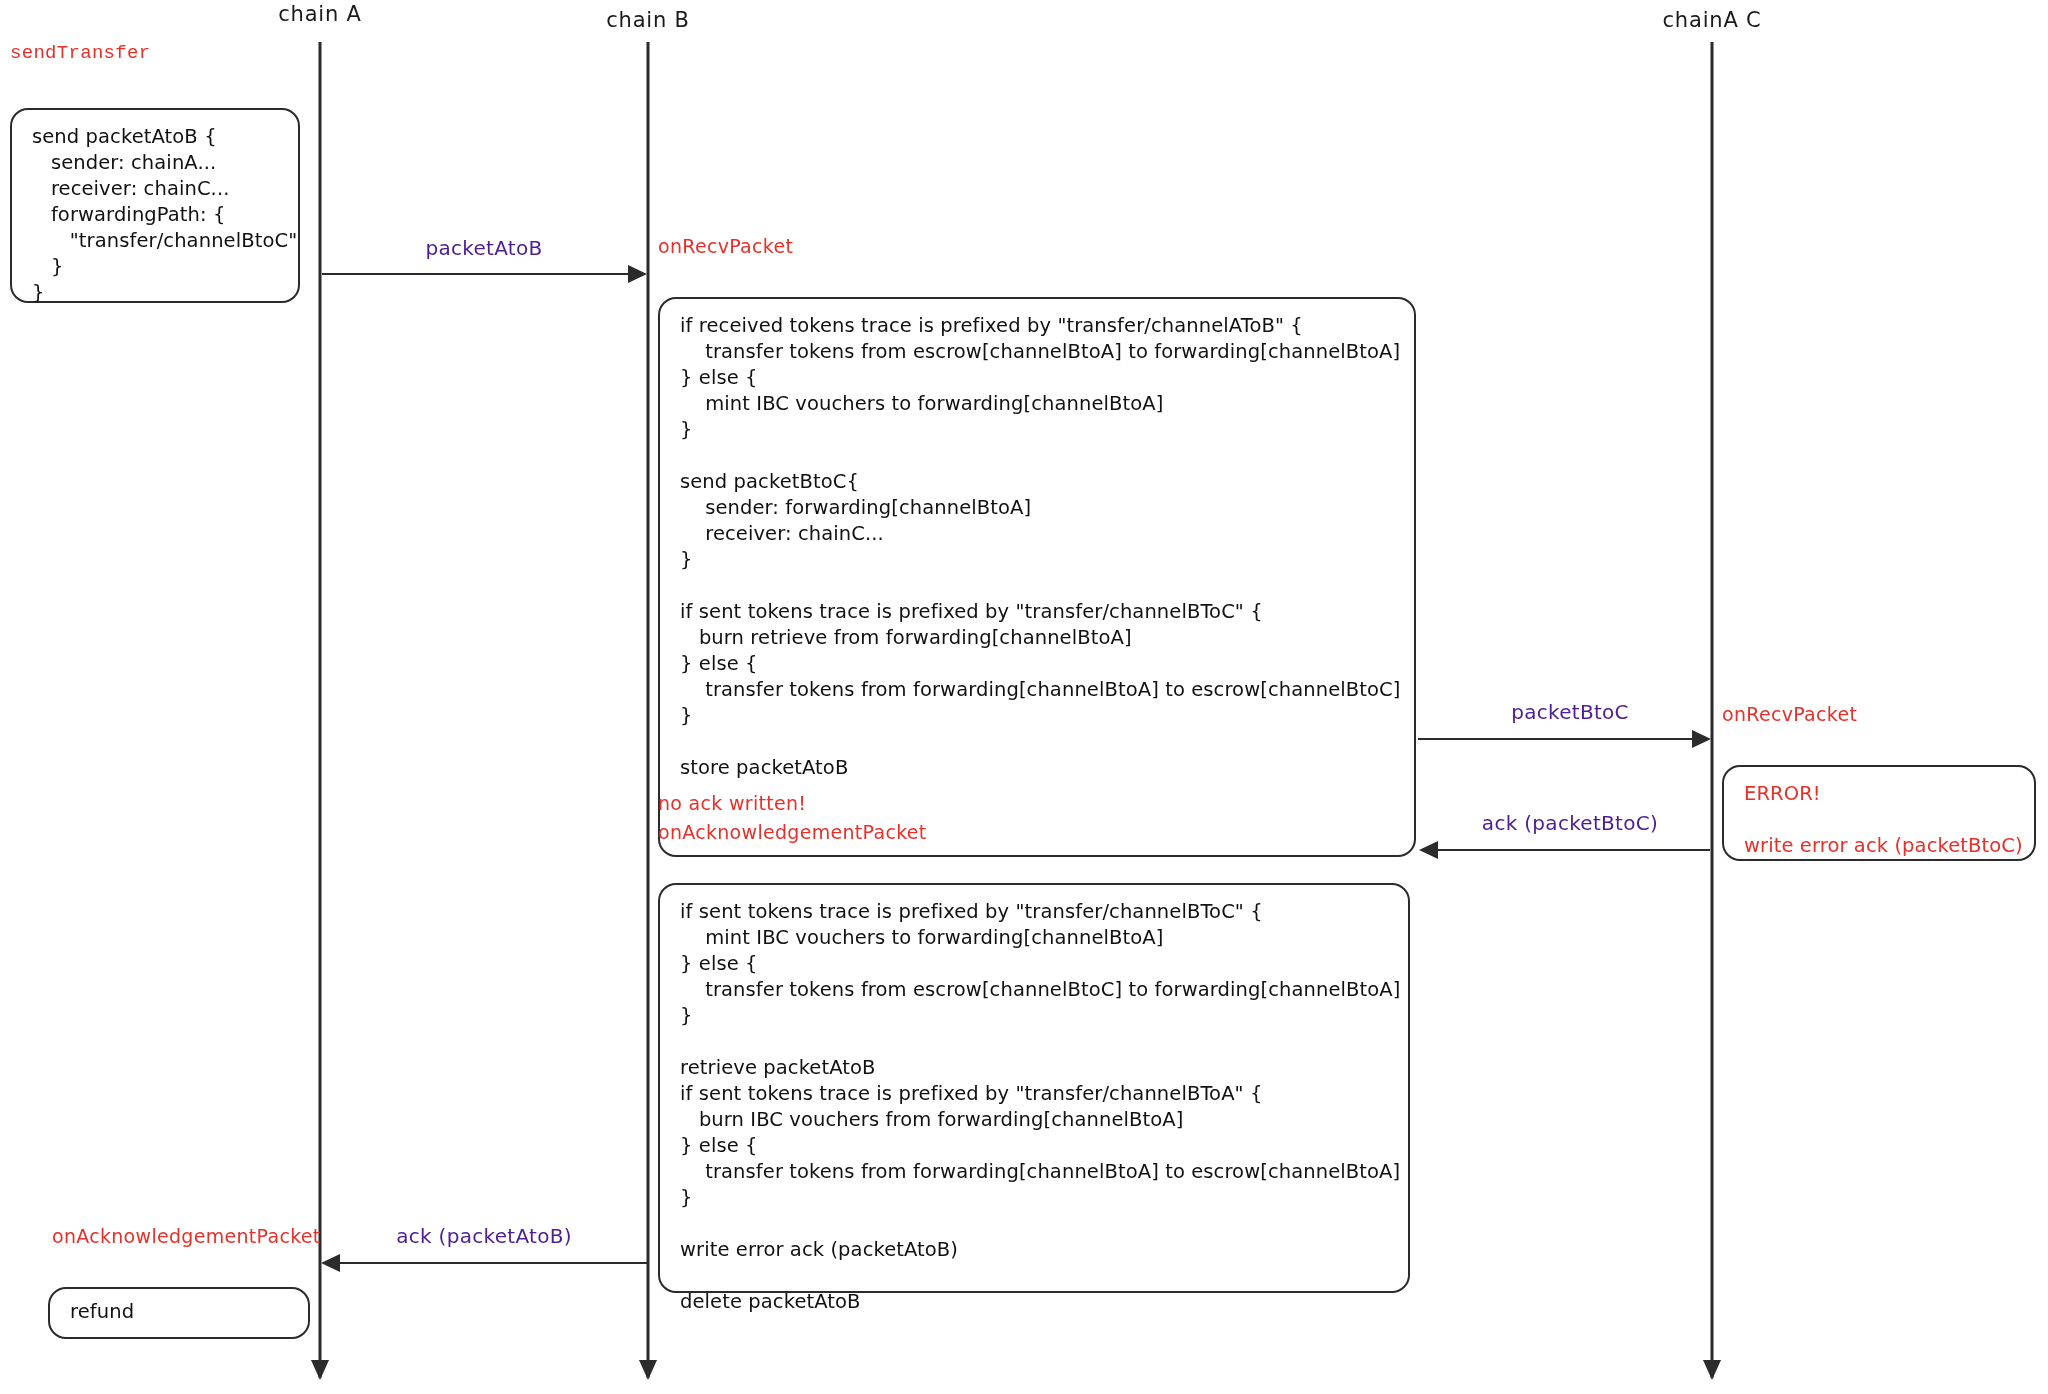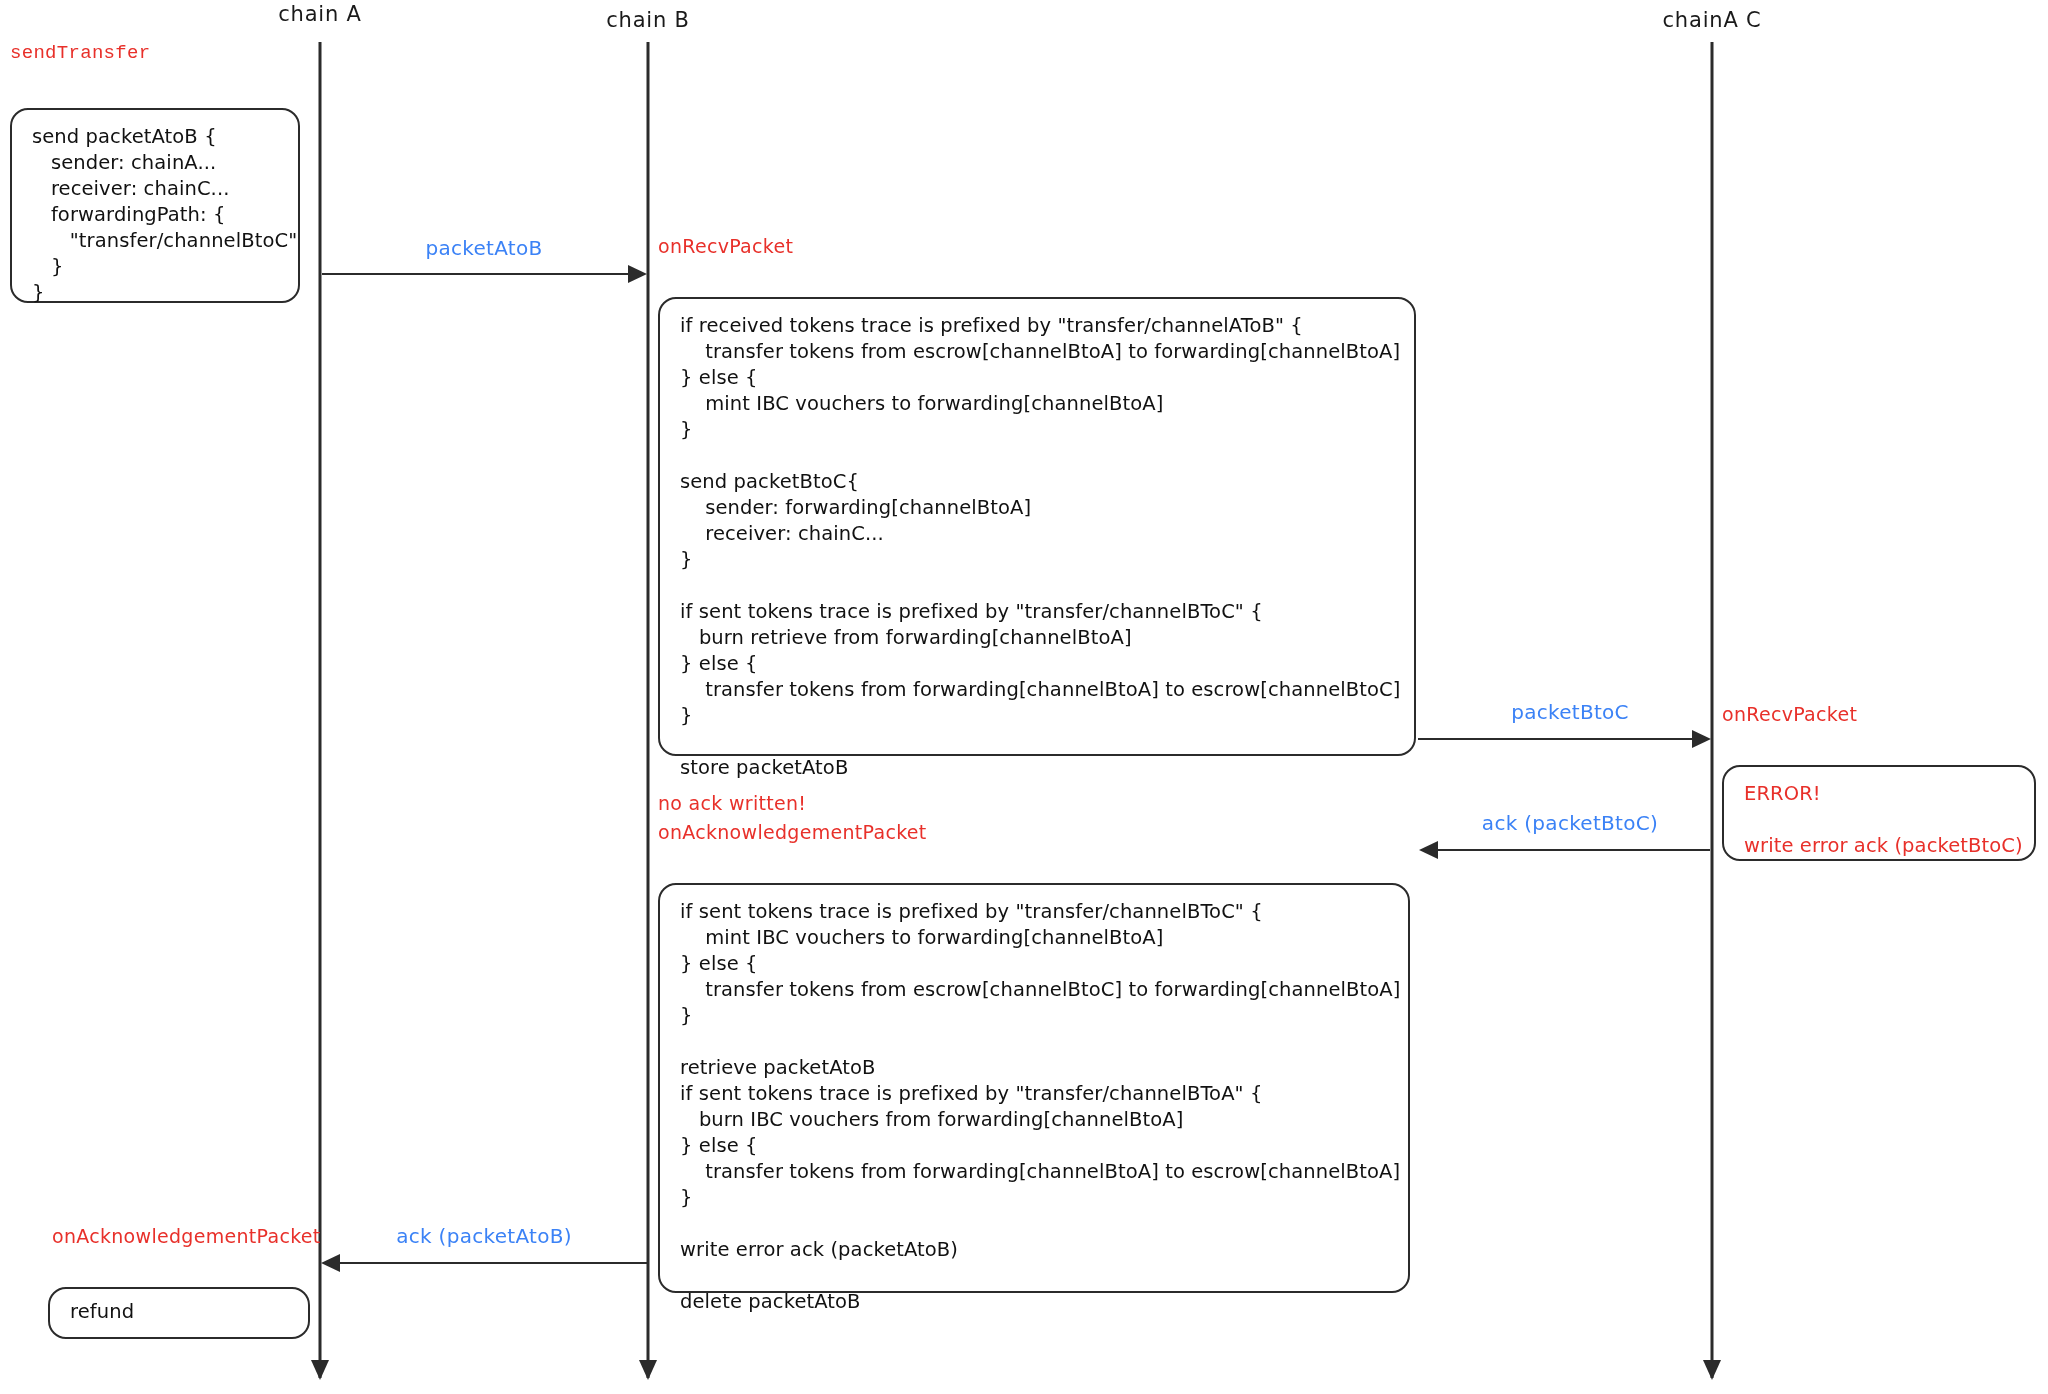--- a/index.html
+++ b/index.html
@@ -70,21 +70,21 @@
   .code-line.red {
     color: #e8302a;
   }
   .code-line.blank {
     height: 26px;
   }
   .msg-label {
     position: absolute;
     font-family: "DejaVu Sans", sans-serif;
     font-size: 20px;
-    color: #3b82f6;
+    color: #4c1d95;
     white-space: nowrap;
     letter-spacing: 0.3px;
     transform: translateX(-50%);
   }
   .msg-line {
     position: absolute;
     height: 2px;
     background: #2b2b2b;
   }
   .arrow-right, .arrow-left {
@@ -132,21 +132,21 @@
     <div class="code-line">   }</div>
     <div class="code-line">}</div>
   </div>
 
   <div class="msg-label" style="left:484px; top:236px;">packetAtoB</div>
   <div class="msg-line" style="left:322px; top:273px; width:306px;"></div>
   <div class="arrow-right" style="left:628px; top:265px;"></div>
 
   <div class="red-label" style="left:658px; top:235px;">onRecvPacket</div>
 
-  <div class="note-box" style="left:658px; top:265px; width:758px; height:459px;">
+  <div class="note-box" style="left:658px; top:265px; width:758px; height:560px;">
     <div class="code-line">if received tokens trace is prefixed by "transfer/channelAToB" {</div>
     <div class="code-line">    transfer tokens from escrow[channelBtoA] to forwarding[channelBtoA]</div>
     <div class="code-line">} else {</div>
     <div class="code-line">    mint IBC vouchers to forwarding[channelBtoA]</div>
     <div class="code-line">}</div>
     <div class="code-line blank"></div>
     <div class="code-line">send packetBtoC{</div>
     <div class="code-line">    sender: forwarding[channelBtoA]</div>
     <div class="code-line">    receiver: chainC...</div>
     <div class="code-line">}</div>

